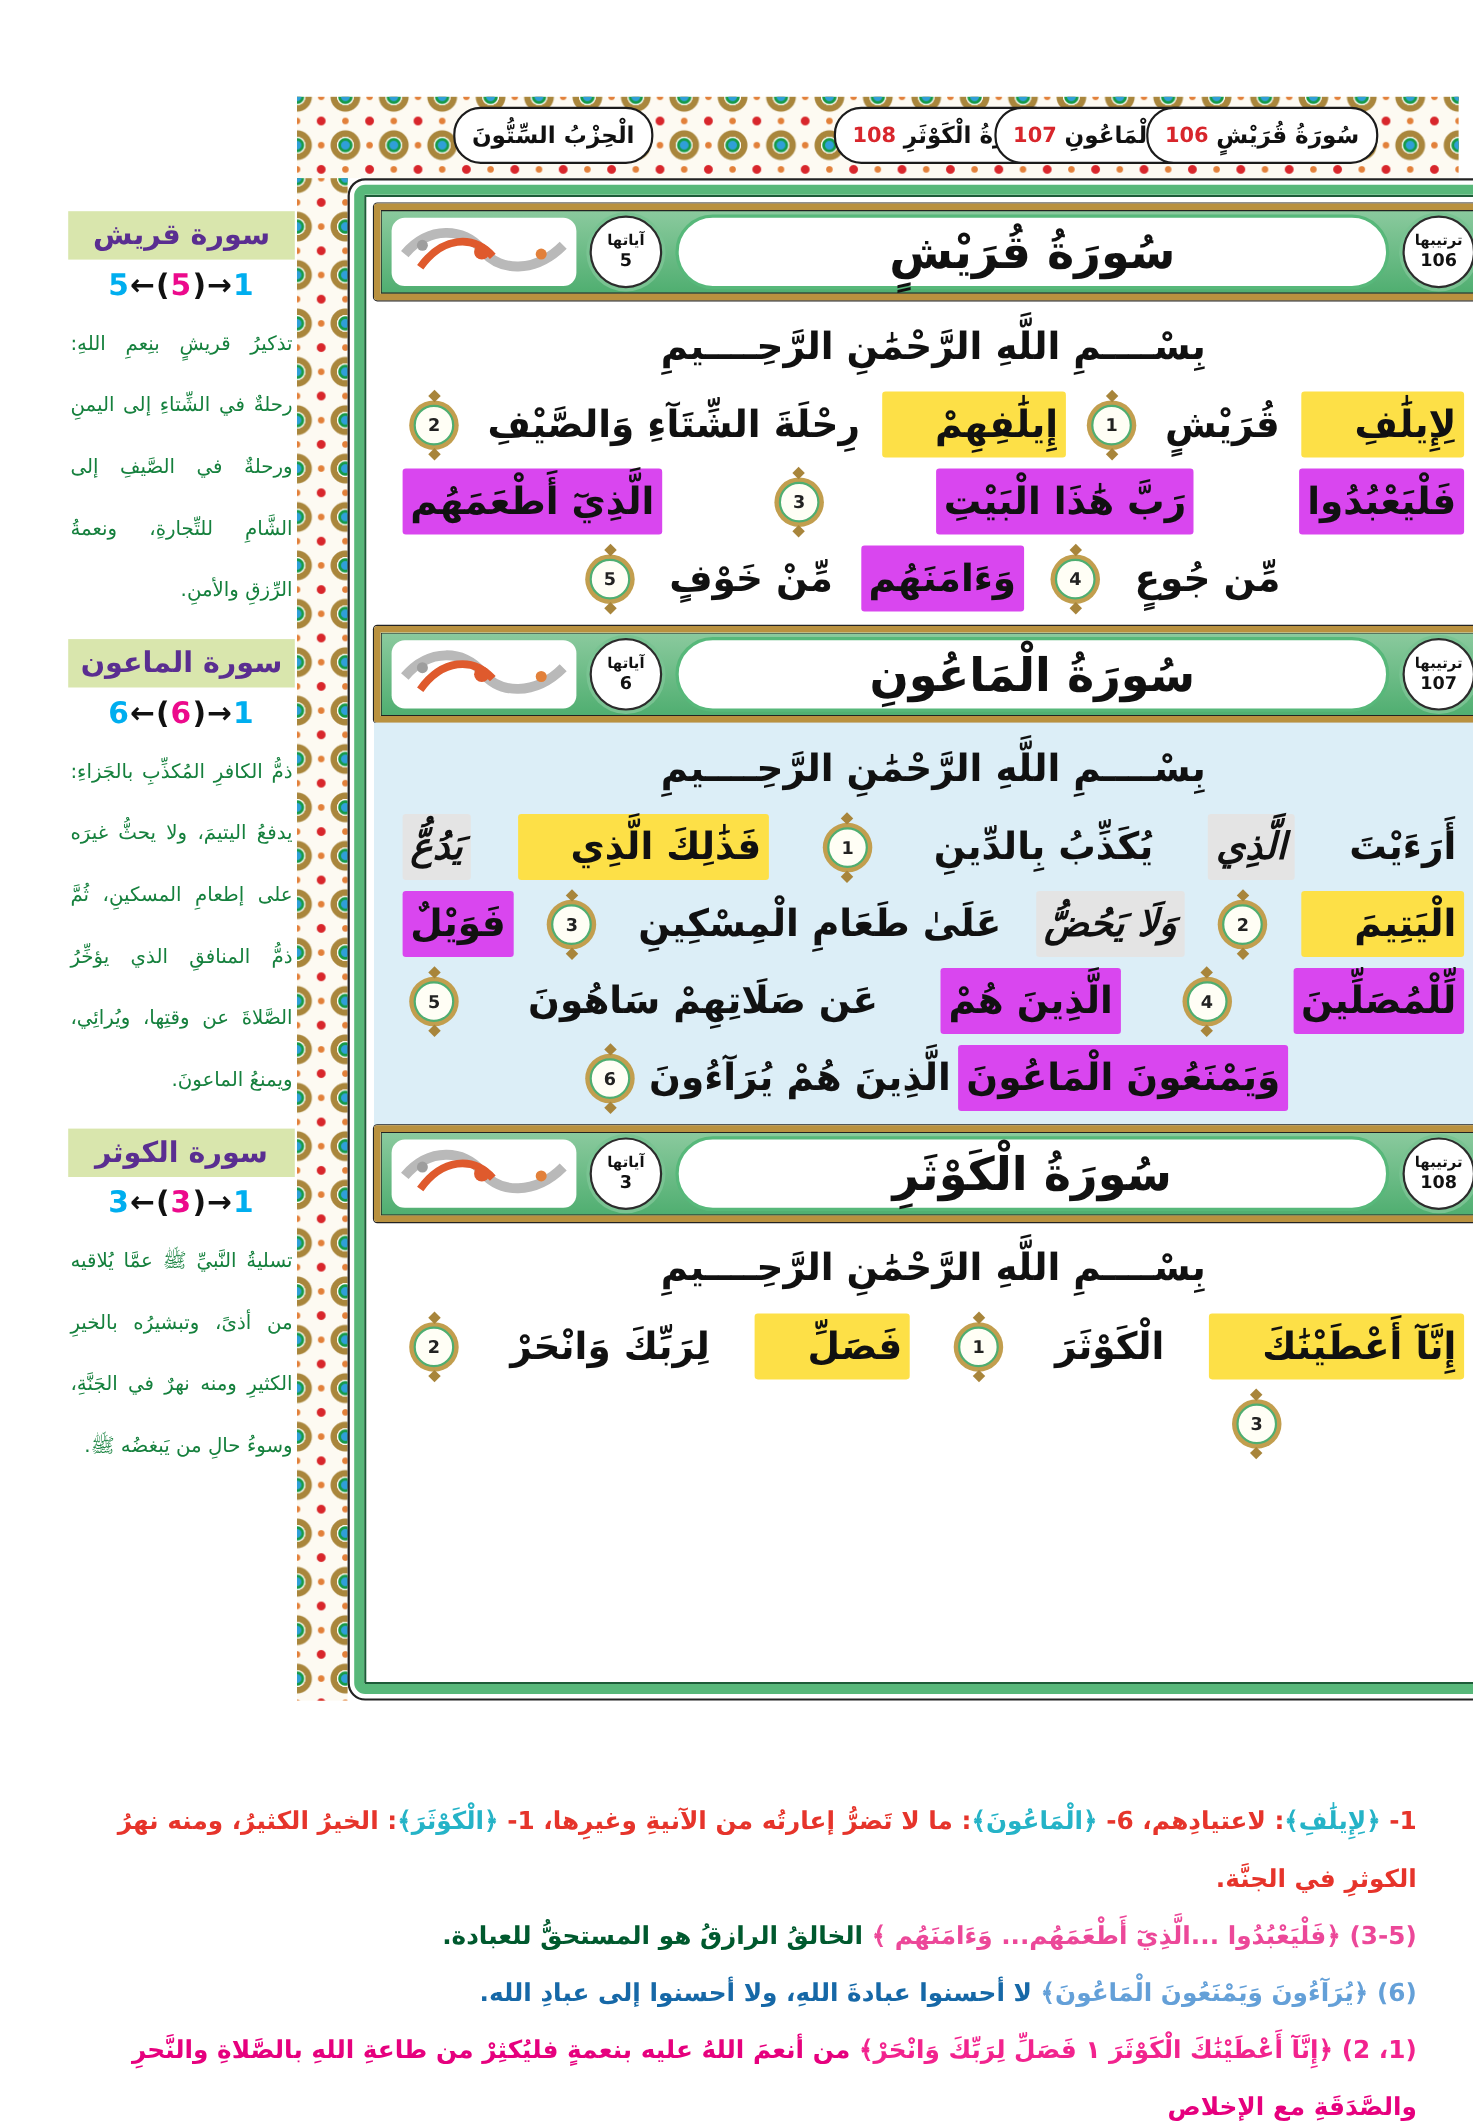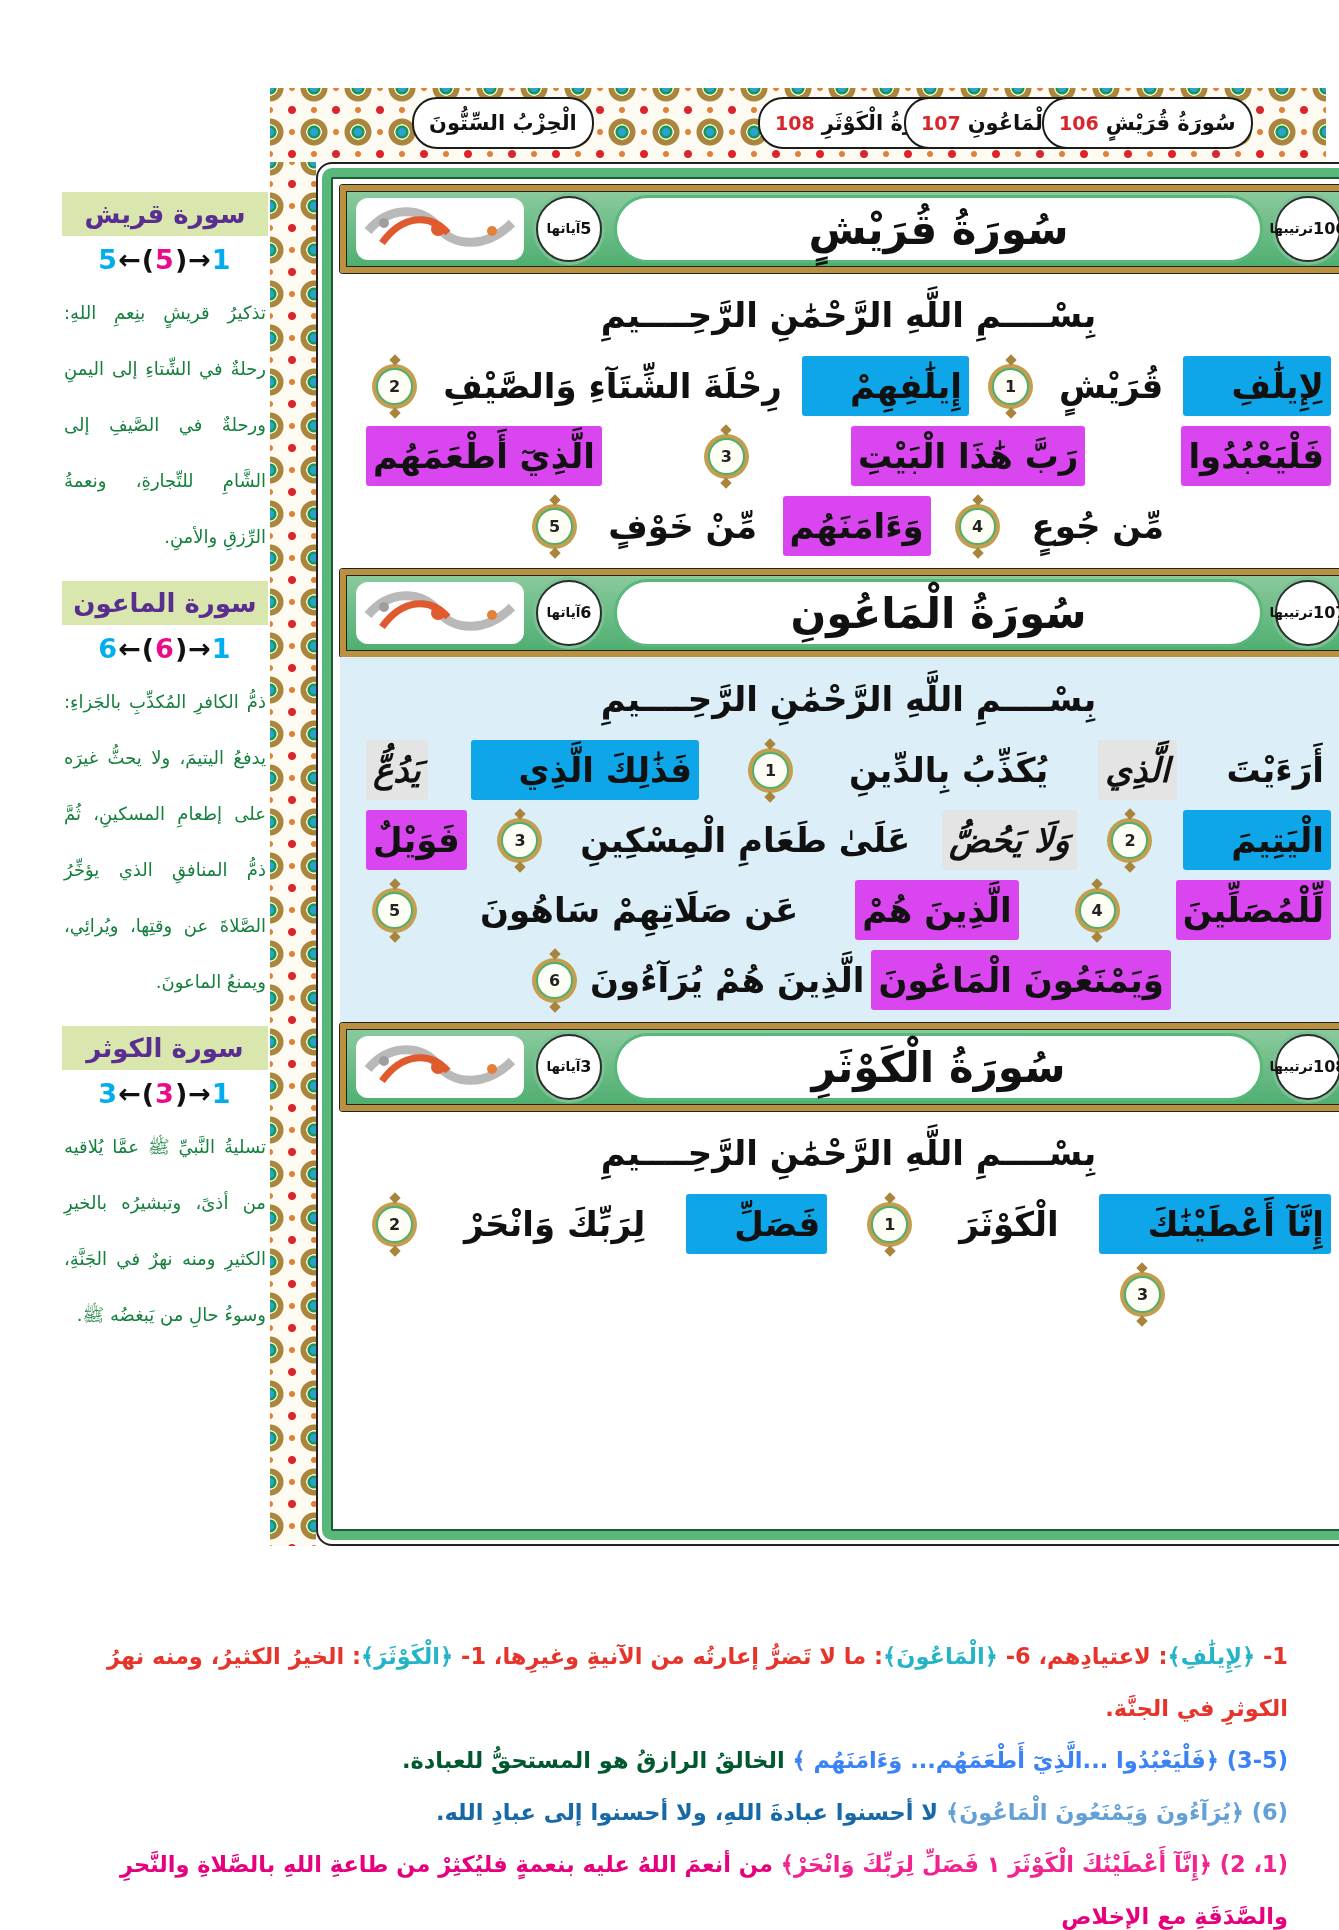--- a/index.html
+++ b/index.html
@@ -39,37 +39,37 @@
 
   
   .surah-band{height:88px;flex:0 0 auto;border:6px solid #b9913f;border-radius:3px;
               box-shadow:0 0 0 1px #222,inset 0 0 0 1px #222;
               background:linear-gradient(180deg,#8bca9e,#4fae70);
               display:flex;align-items:center;gap:12px;padding:0 10px;box-sizing:border-box;}
   .band-flourish{width:168px;height:62px;background:#fff;border-radius:12px;
                  display:flex;align-items:center;justify-content:center;overflow:hidden;}
   .band-circle{width:62px;height:62px;border-radius:50%;background:#fff;flex:0 0 auto;
                border:2px solid #2c2c2c;box-shadow:0 0 0 3px #79c392;
-               display:flex;flex-direction:row;align-items:center;justify-content:center;
+               display:flex;flex-direction:column;align-items:center;justify-content:center;
                line-height:1.15;color:#111;}
   .band-circle .clbl{font-size:13.5px;font-weight:bold;}
   .band-circle .cnum{font-size:16px;font-weight:bold;}
   .band-title{flex:1;height:62px;background:#fff;border-radius:34px;border:3px solid #57b87a;
               display:flex;align-items:center;justify-content:center;
               font-size:42px;font-weight:bold;color:#111;direction:rtl;}
 
   
   .surah-body{padding:6px 26px 8px;box-sizing:border-box;}
   .bismillah{text-align:center;font-size:34px;font-weight:bold;height:72px;line-height:72px;
              direction:rtl;color:#111;white-space:nowrap;}
   .qline{direction:rtl;display:flex;align-items:center;justify-content:space-between;
          height:70px;font-size:34px;font-weight:bold;color:#111;}
   .qline.narrow{padding:0 160px;justify-content:space-between;}
   .word{padding:1px 7px;border-radius:3px;line-height:58px;white-space:nowrap;}
-  .hl-pink{background:#0ea5e9;padding-left:48px;}
+  .hl-pink{background:#fde047;padding-left:48px;}
   .hl-yellow{background:#d946ef;}
   .hl-gray{background:#e4e4e4;font-style:italic;}
   .vmark{position:relative;width:33px;height:33px;flex:0 0 auto;border-radius:50%;
          background:#fffef5;border:2px solid #4fae70;box-shadow:0 0 0 4px #c29e4e;
          display:flex;align-items:center;justify-content:center;font-size:16px;
          font-weight:bold;margin:0 10px;color:#222;}
   .vmark::before,.vmark::after{content:"";position:absolute;left:50%;
          transform:translateX(-50%) rotate(45deg);width:8px;height:8px;background:#a8853b;}
   .vmark::before{top:-14px}.vmark::after{bottom:-14px}
 
@@ -86,21 +86,21 @@
             font-weight:bold;padding:8px 0 0;direction:ltr;color:#111;letter-spacing:1px;}
   .rn-cyan{color:#00aeef}.rn-mag{color:#ec0a8c}
   .sb-text{font-size:18px;line-height:56px;text-align:justify;color:#15803d;
            padding:10px 2px 16px;font-weight:500;}
 
   
   .footnotes{position:absolute;left:88px;top:1630px;width:1200px;direction:rtl;
              text-align:right;font-weight:bold;font-size:22.5px;line-height:52px;}
   .fn-line{white-space:normal;}
   .fn-red{color:#e6342b}.fn-cyan{color:#25b3c7}
-  .fn-green{color:#3b82f6}.fn-dgreen{color:#00592e}
+  .fn-green{color:#ec4899}.fn-dgreen{color:#00592e}
   .fn-blue{color:#64a0d8}.fn-dblue{color:#1668a7}
   .fn-mag{color:#f2238e}.fn-dmag{color:#e6007e}
 </style>
 </head>
 <body>
 
 <div class="page">
 
   <div class="top-band orn">
     <div id="tabs-row">

